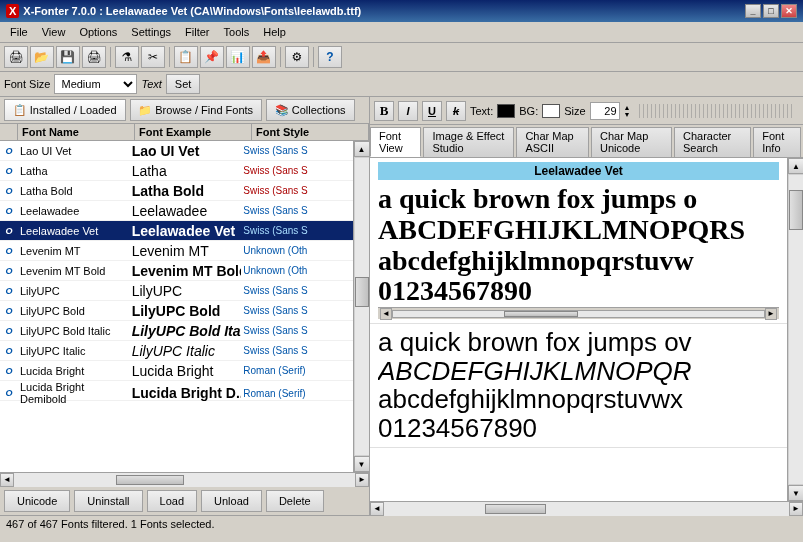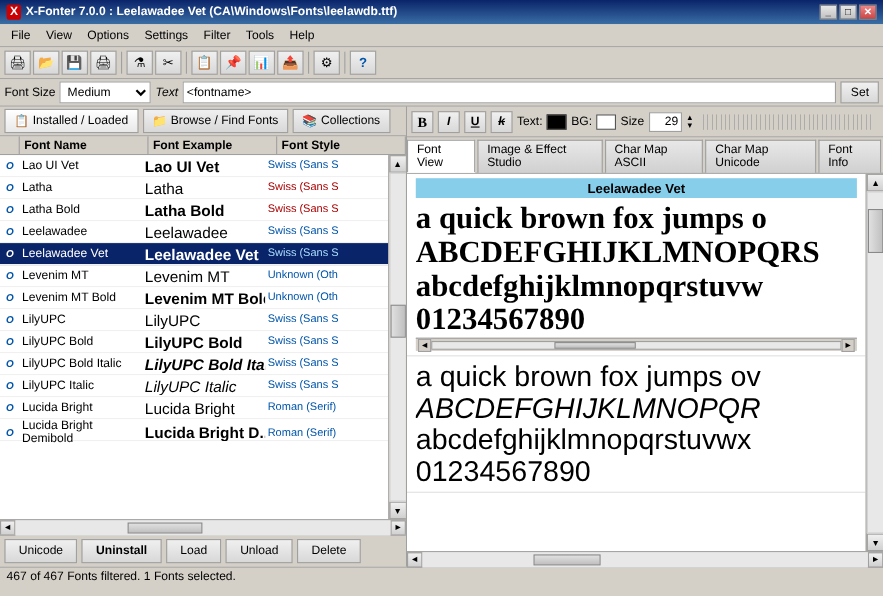--- a/index.html
+++ b/index.html
@@ -461,21 +461,20 @@
 
 <div class="toolbar2">
   <span class="font-size-label">Font Size</span>
   <select class="font-size-select">
     <option>Small</option>
     <option selected="">Medium</option>
     <option>Large</option>
     <option>Extra Large</option>
   </select>
   <span class="text-label">Text</span>
-  <input class="text-input" value="&lt;fontname&gt;" style="">
   <button class="set-btn">Set</button>
 </div>
 
 <div class="main-container">
 
   <div class="left-panel">
 
     <div class="tab-bar-left">
       <div class="tab-btn active">
         <span>📋</span>
@@ -591,21 +590,21 @@
     <div class="horiz-scroll-area">
       <div class="h-scroll-btn">◄</div>
       <div class="h-scroll-track2">
         <div class="h-scroll-thumb2"></div>
       </div>
       <div class="h-scroll-btn">►</div>
     </div>
 
     <div class="bottom-bar">
       <button class="action-btn">Unicode</button>
-      <button class="action-btn" style="font-weight:bold;">Uninstall</button>
+      <button class="action-btn" style="font-weight:normal;">Uninstall</button>
       <button class="action-btn">Load</button>
       <button class="action-btn">Unload</button>
       <button class="action-btn">Delete</button>
     </div>
   </div>
 
   <div class="right-panel">
 
     <div class="right-toolbar">
       <div class="format-btn" style="font-family: serif; font-weight:bold; font-size:13px;">
@@ -631,20 +630,21 @@
         <span style="font-size:7px; line-height:1;">▼</span>
       </div>
       <div class="dots-area"></div>
     </div>
 
     <div class="right-tabs">
       <div class="right-tab active">Font View</div>
       <div class="right-tab">Image &amp; Effect Studio</div>
       <div class="right-tab">Char Map ASCII</div>
       <div class="right-tab">Char Map Unicode</div>
+      <div class="right-tab">Character Search</div>
       <div class="right-tab">Font Info</div>
     </div>
 
     <div class="right-preview-container">
       <div class="preview-area" id="preview-area">
           <div class="font-preview-block">
             <div class="font-preview-title">Leelawadee Vet</div>
             <div class="preview-text" style="font-size: 28px; font-family: &quot;bold sans-serif&quot;; font-weight: bold; line-height: 1.1;">a quick brown fox jumps o</div>
             <div class="preview-text" style="font-size: 28px; font-family: &quot;bold sans-serif&quot;; font-weight: bold; line-height: 1.1;">ABCDEFGHIJKLMNOPQRS</div>
             <div class="preview-text" style="font-size: 28px; font-family: &quot;bold sans-serif&quot;; font-weight: bold; line-height: 1.1;">abcdefghijklmnopqrstuvw</div>

